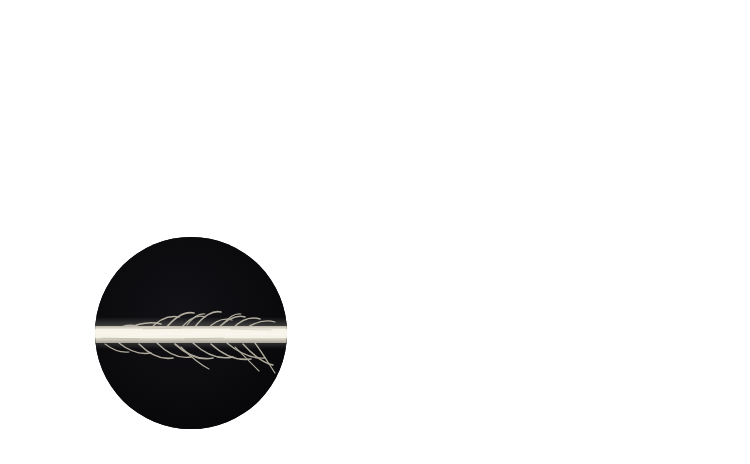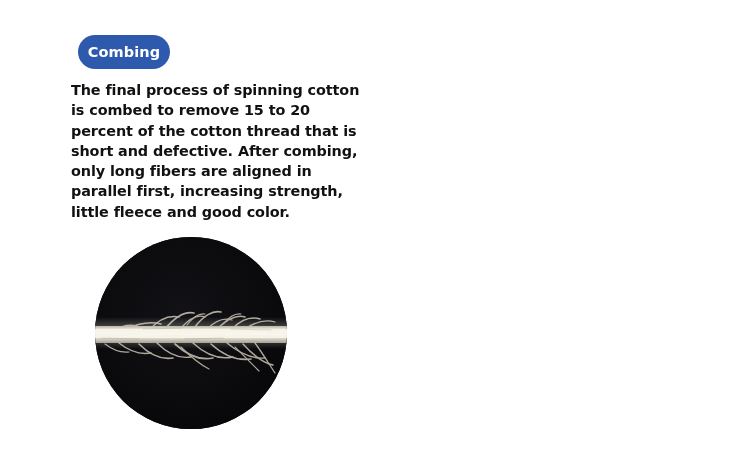--- a/index.html
+++ b/index.html
@@ -91,23 +91,21 @@
     height: 100%;
   }
 </style>
 </head>
 <body>
 
 <div class="infographic">
 
   <div class="panel panel-left">
 
-    <div class="badge badge-left">Combing</div>
 
-    <div class="body-text body-left">The final process of spinning cotton is combed to remove 15 to 20 percent of the cotton thread that is short and defective. After combing, only long fibers are aligned in parallel first, increasing strength, little fleece and good color.</div>
 
     <div class="photo photo-left">
       <svg viewBox="0 0 192 192" preserveAspectRatio="none" aria-hidden="true">
         <defs>
           <radialGradient id="bgL" cx="45%" cy="40%" r="78%">
             <stop offset="0%" stop-color="#121216"></stop>
             <stop offset="55%" stop-color="#0b0b0e"></stop>
             <stop offset="100%" stop-color="#050506"></stop>
           </radialGradient>
           <linearGradient id="coreL" x1="0" y1="0" x2="0" y2="1">

